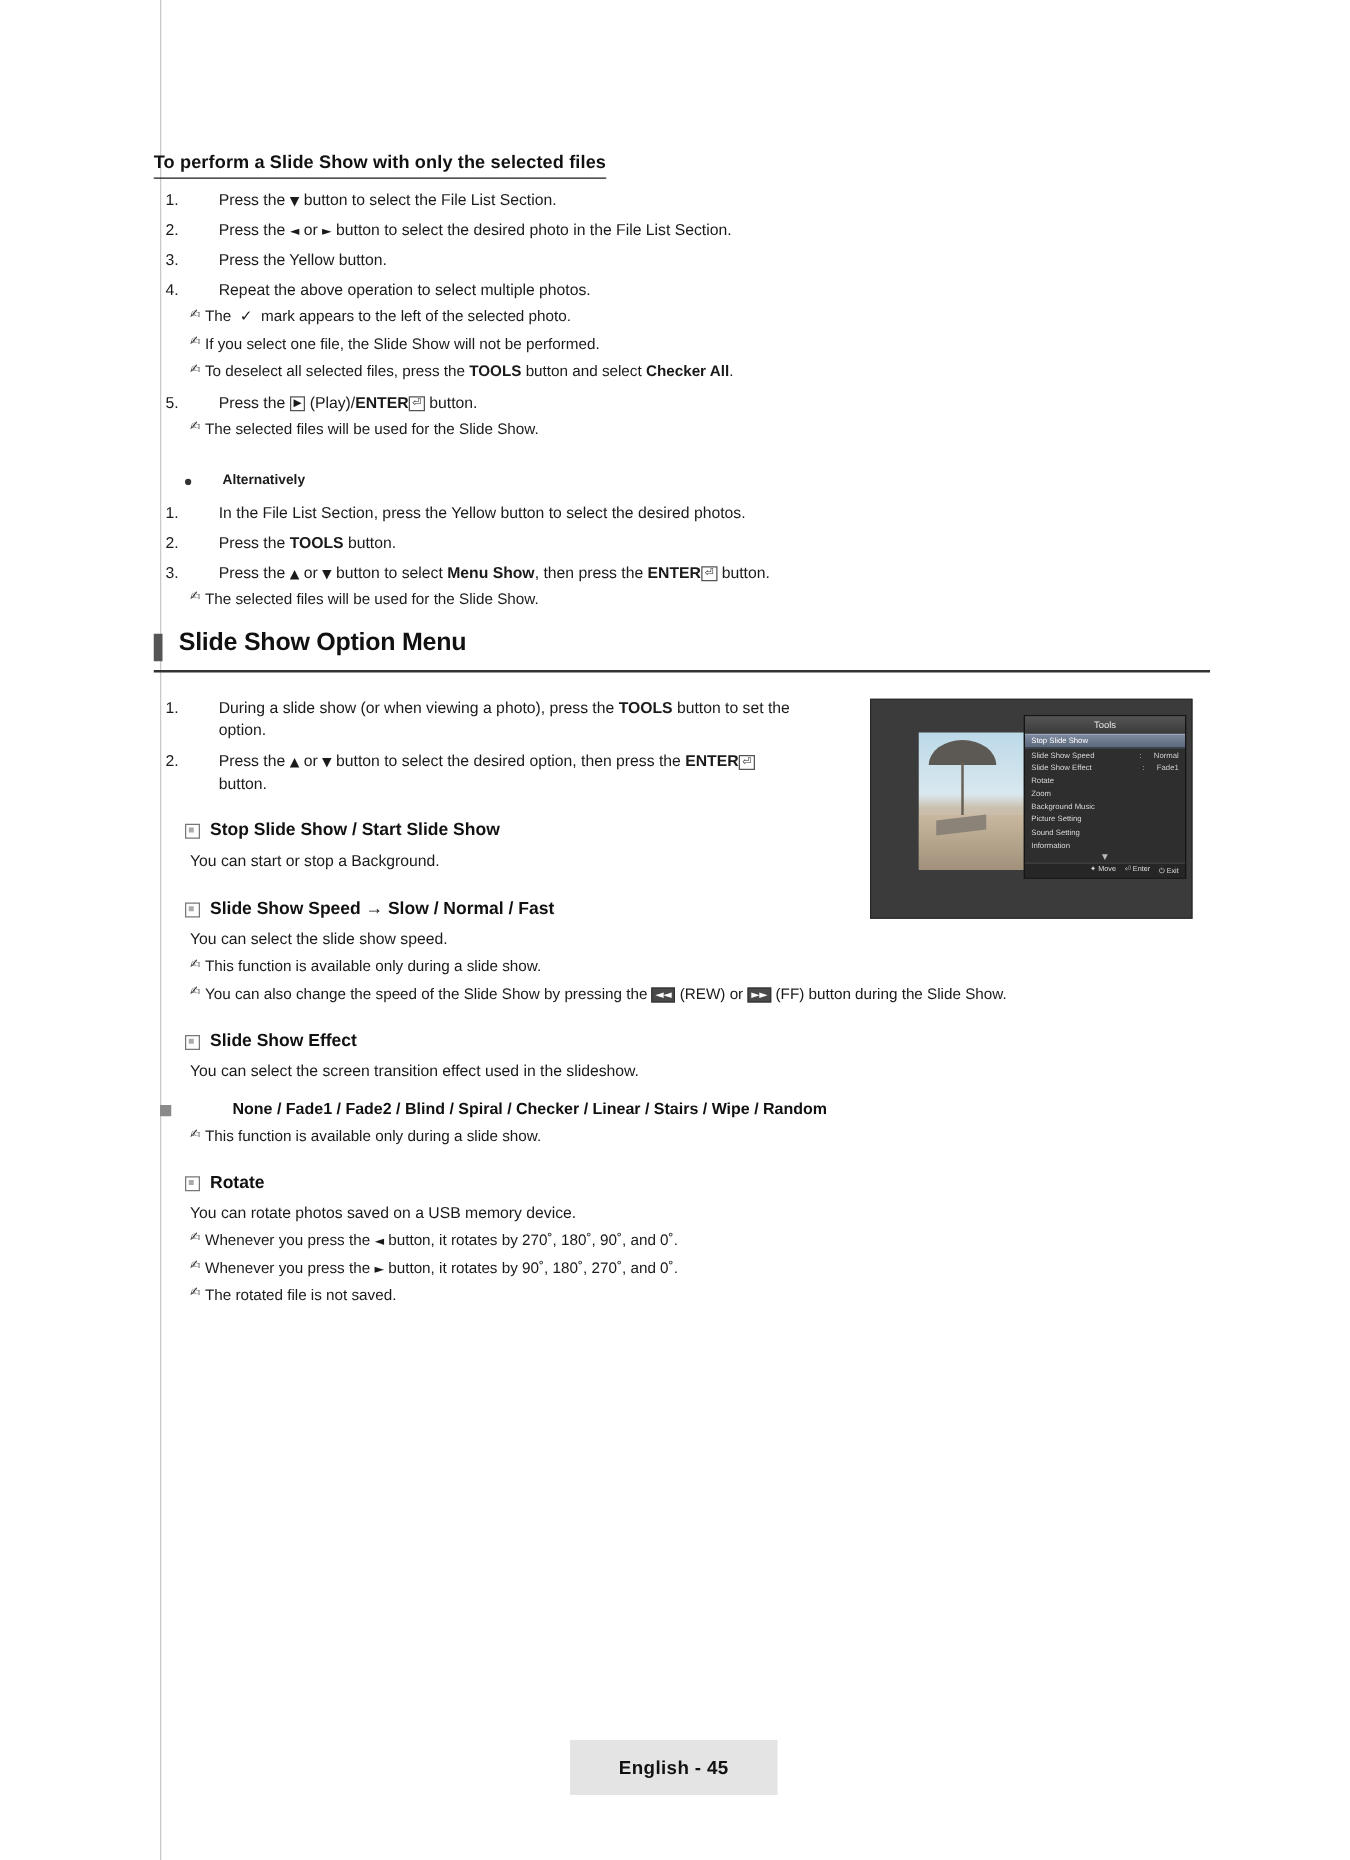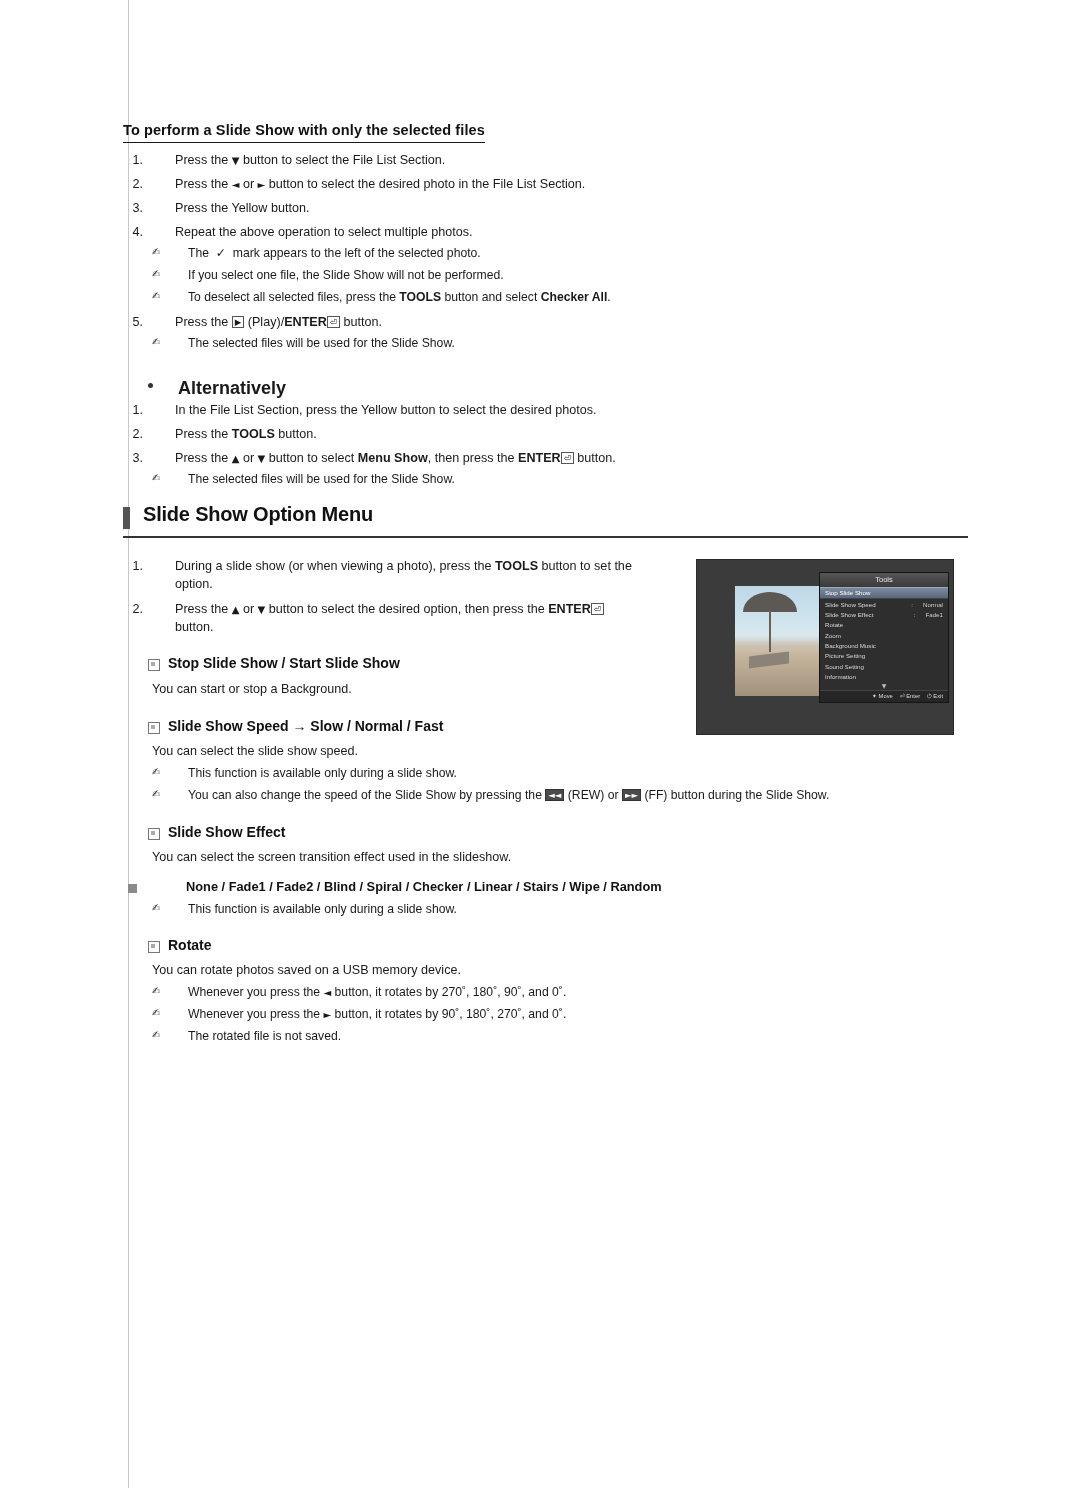--- a/index.html
+++ b/index.html
@@ -78,21 +78,21 @@
     position: absolute;
     left: 0;
     width: 16px;
     height: 13px;
     font-size: 10px;
     color: #333;
     font-family: "DejaVu Sans", sans-serif;
   }
   .note-txt {
     position: absolute;
-    left: 36px;
+    left: 12px;
     top: 0;
   }
 
   b, .b { font-weight: bold; }
 
   
   .keybox {
     display: inline-block;
     border: 1px solid #555;
     background: #fff;
@@ -354,21 +354,21 @@
     <span class="num-idx">5.</span>
     <span class="num-txt">Press the <span class="keybox">▶</span> (Play)/<b>ENTER</b><span class="enterglyph">⏎</span> button.</span>
   </div>
   <div class="note-row" style="left:152px; top:336px;">
     <span class="note-glyph">✍</span>
     <span class="note-txt">The selected files will be used for the Slide Show.</span>
   </div>
 
   <div class="body-txt" style="left:148px; top:378px; font-weight:bold;">
     <span class="bul-dot"></span>
-    <span style="position:absolute; left:30px; top:0; font-size:18px;">Alternatively</span>
+    <span style="position:absolute; left:30px; top:0; font-size:11px;">Alternatively</span>
   </div>
 
   <div class="num-row" style="left:123px; top:402px;">
     <span class="num-idx">1.</span>
     <span class="num-txt">In the File List Section, press the Yellow button to select the desired photos.</span>
   </div>
   <div class="num-row" style="left:123px; top:426px;">
     <span class="num-idx">2.</span>
     <span class="num-txt">Press the <b>TOOLS</b> button.</span>
   </div>
@@ -496,13 +496,14 @@
       <div class="tv-arrow">▼</div>
 
       <div class="tv-foot">
         <span><span class="g">✦</span> <span>Move</span></span>
         <span><span class="g">⏎</span> <span>Enter</span></span>
         <span><span class="g">⏻</span> <span>Exit</span></span>
       </div>
     </div>
   </div>
 
+  <div class="footer">English - 45</div>
 </div>
 
 </body></html>

